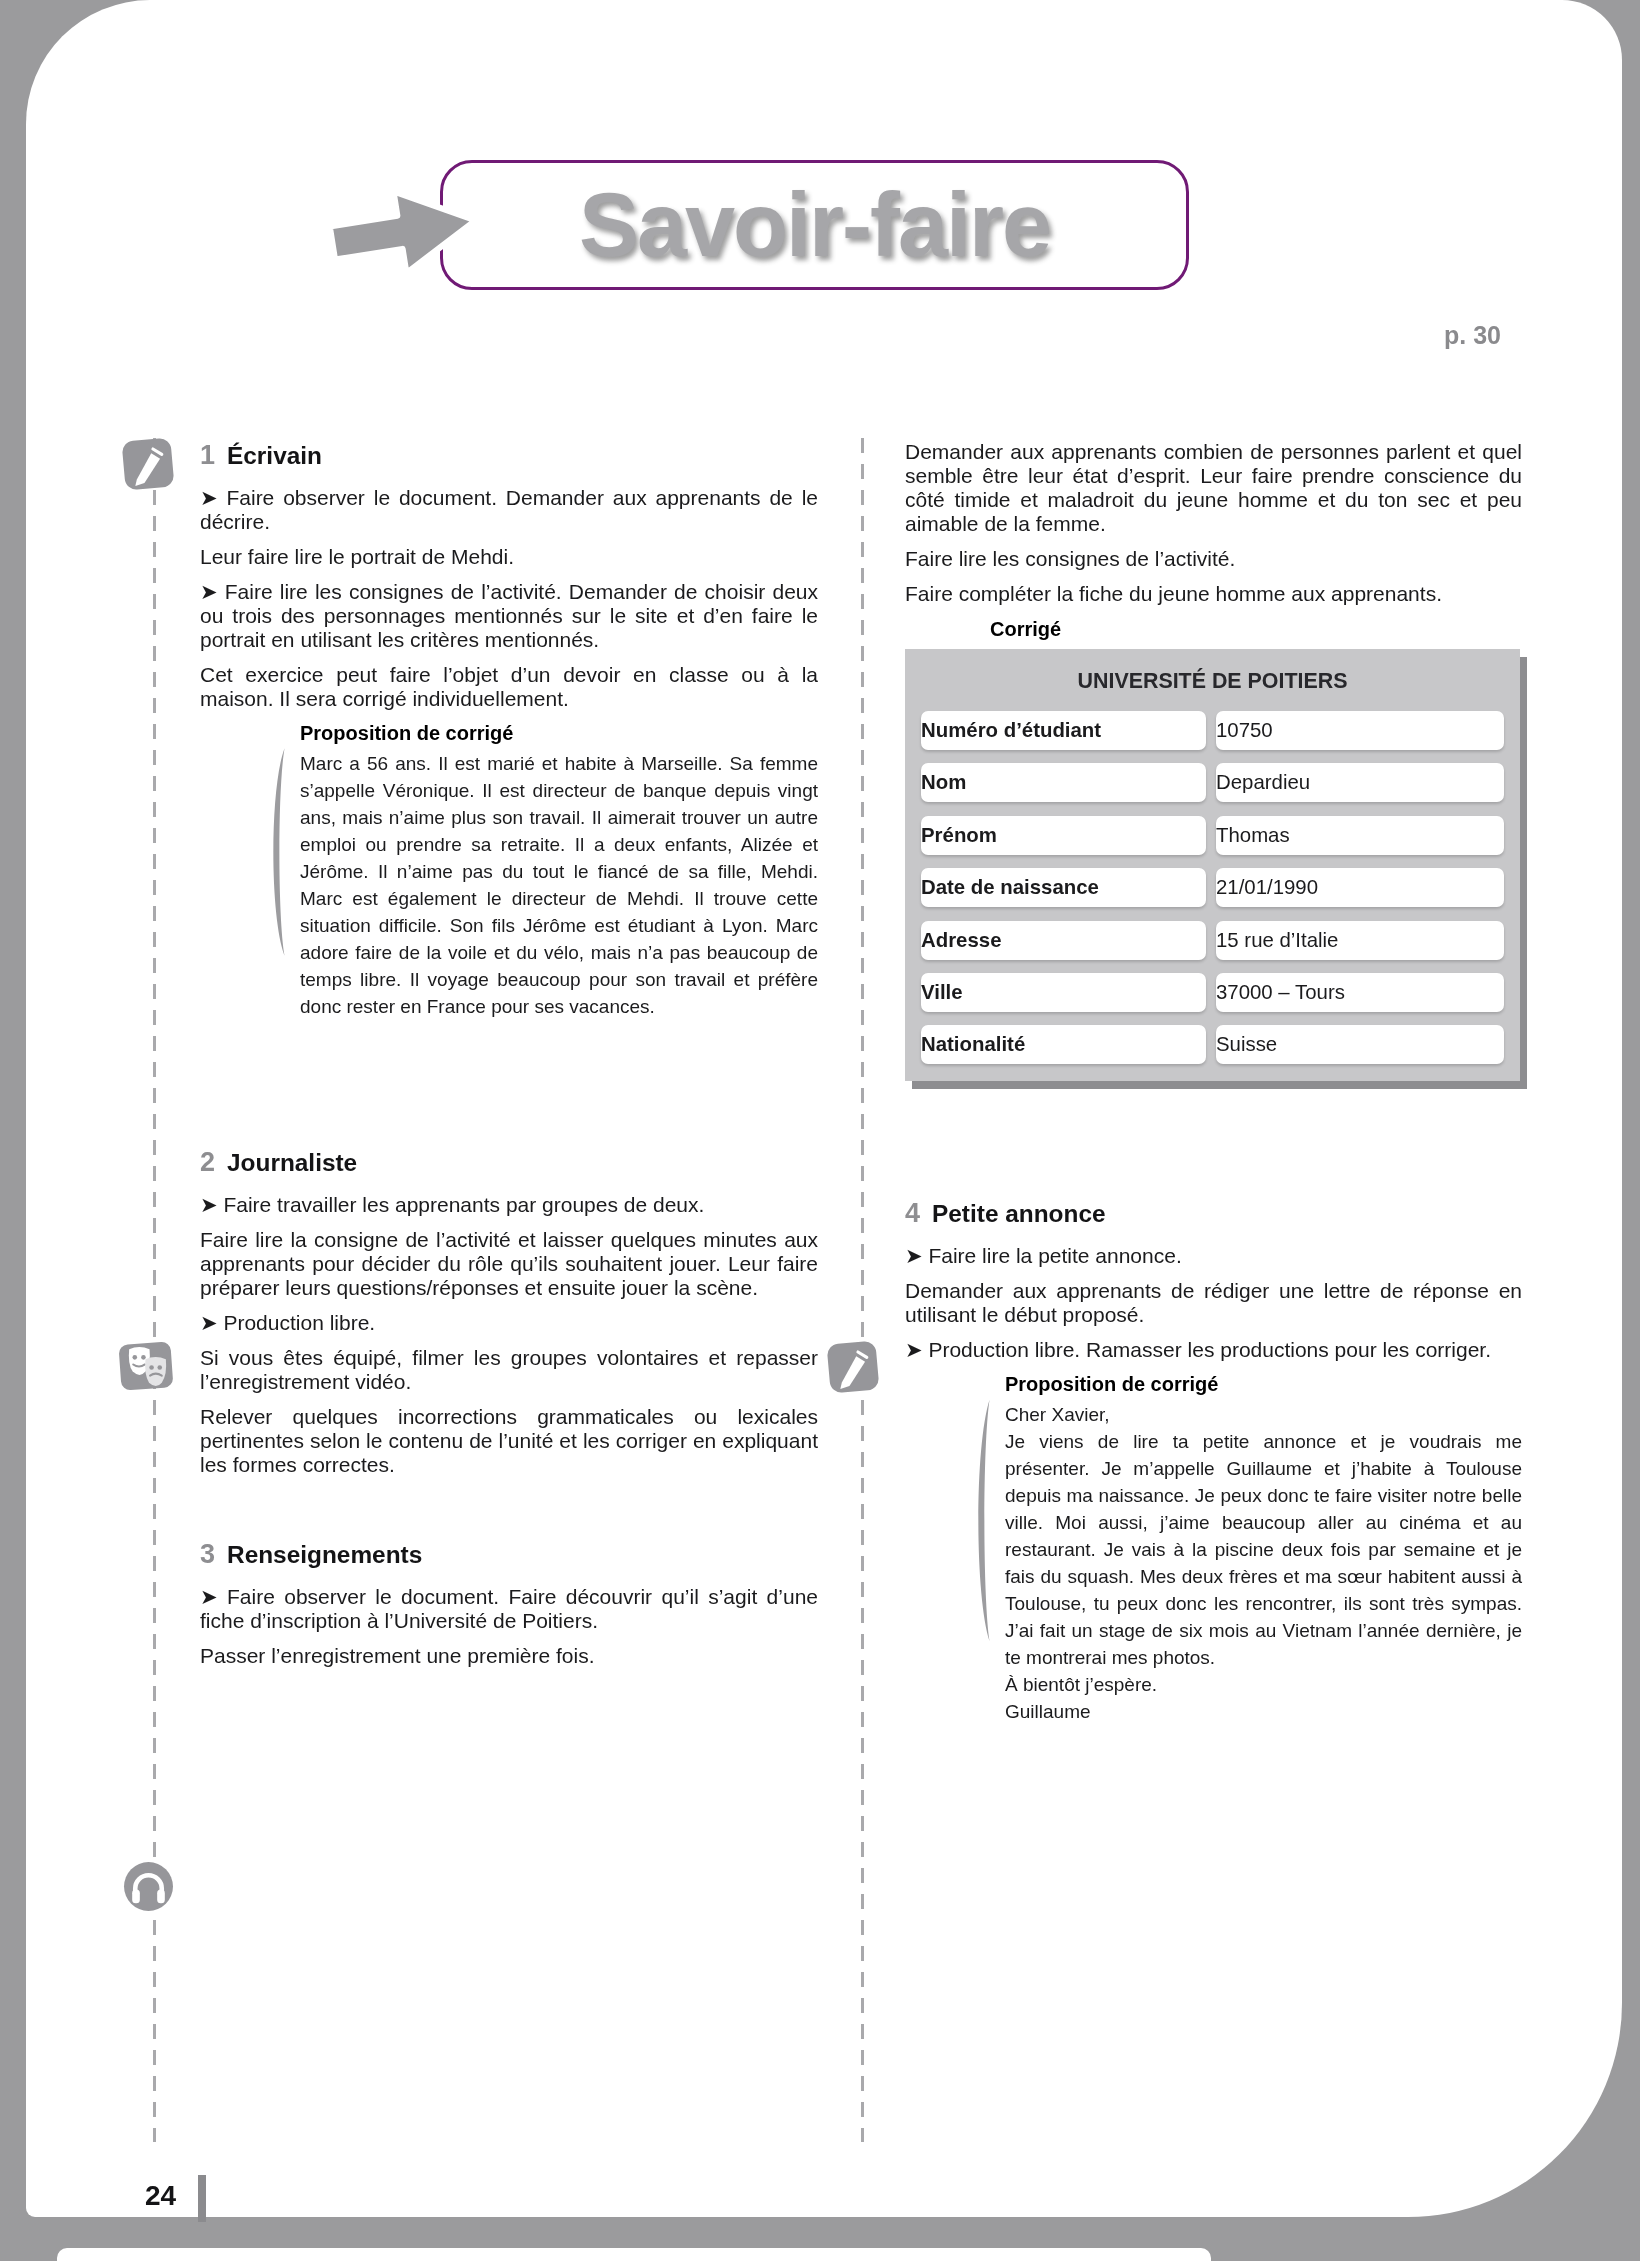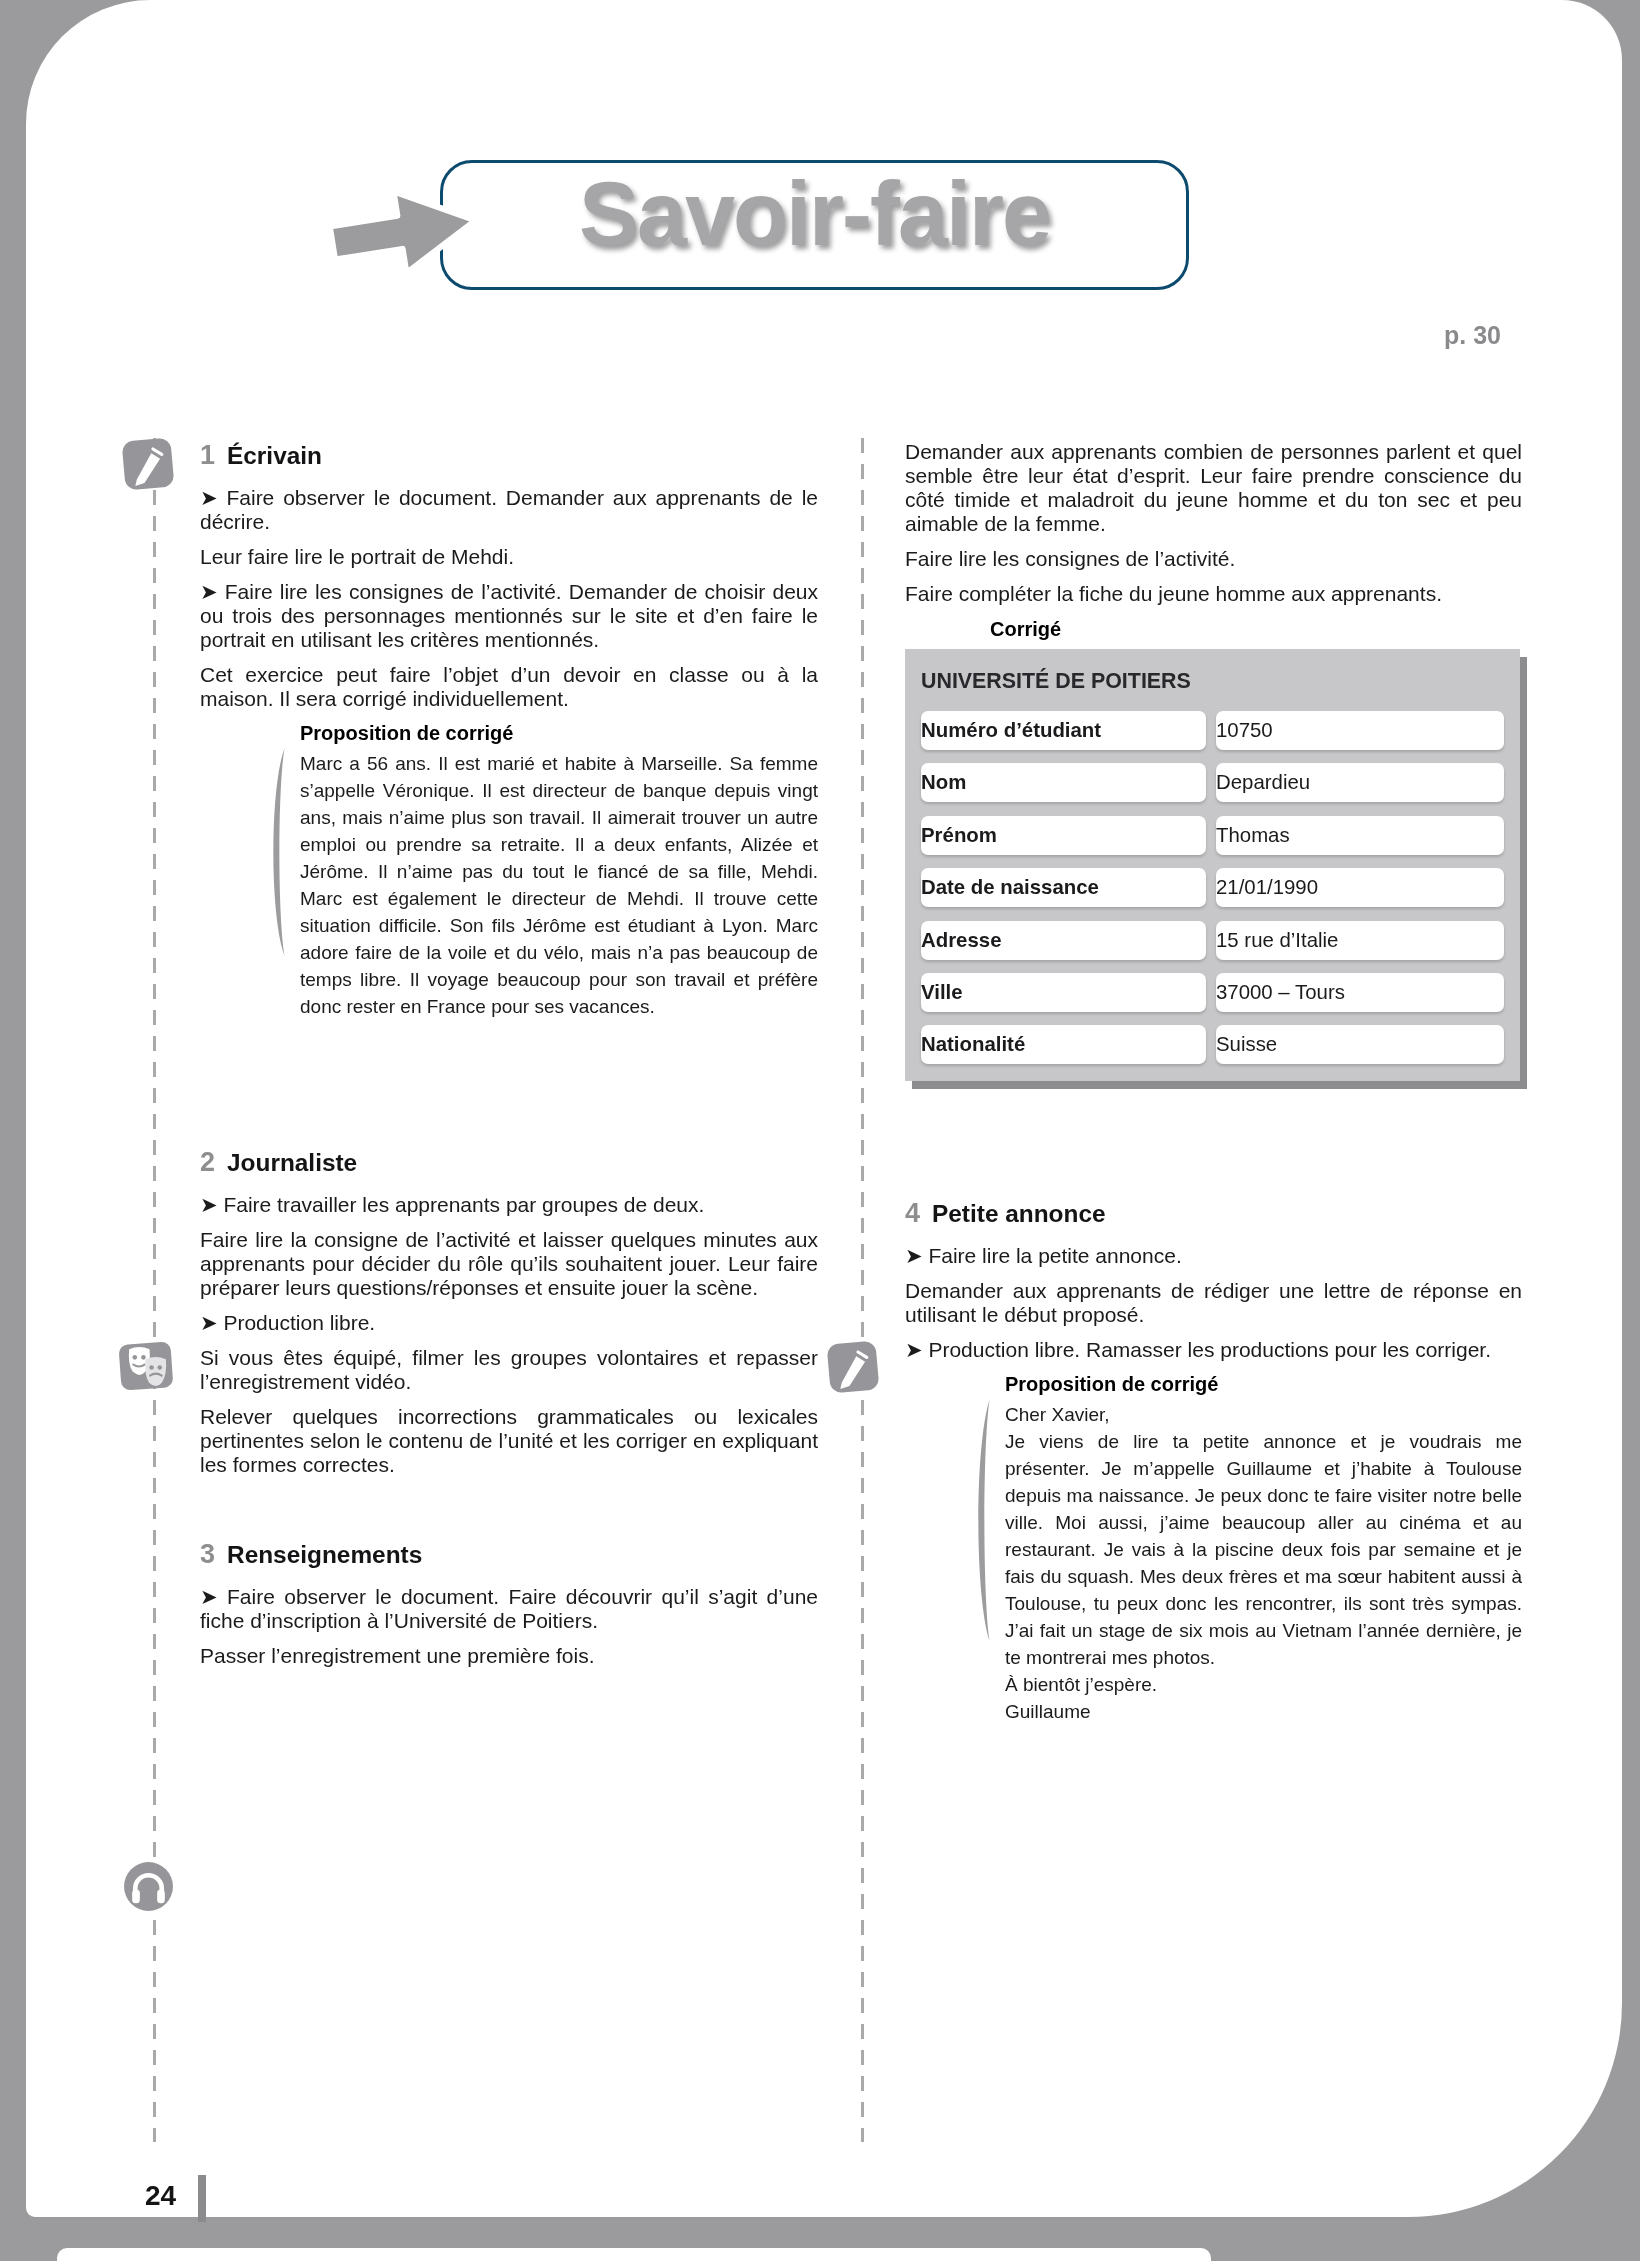--- a/index.html
+++ b/index.html
@@ -9,22 +9,22 @@
 
   .page {
     position:absolute; left:26px; top:0; right:18px; bottom:44px;
     background:#ffffff;
     border-radius:124px 60px 214px 9px;
   }
 
   
   .hdr-box {
     position:absolute; left:440px; top:160px; width:749px; height:130px;
-    border:3px solid #0c4a6e; border-radius:32px; background:#fff;
-    display:flex; align-items:flex-start; justify-content:center; z-index:1;
+    border:3px solid #701a75; border-radius:32px; background:#fff;
+    display:flex; align-items:center; justify-content:center; z-index:1;
   }
   .hdr-title {
     font-size:90px; font-weight:bold; color:#a6a6a9; letter-spacing:-2px;
     text-shadow:3px 4px 5px rgba(40,40,40,.45), -1px -1px 0 #ffffff;
     white-space:nowrap;
   }
   .hdr-arrow { position:absolute; left:328px; top:183px; width:154px; height:97px; transform:rotate(-9deg); z-index:2; }
   .page-ref { position:absolute; top:321px; right:139px; font-size:25px; font-weight:bold; color:#8a8a8d; }
 
   
@@ -63,21 +63,21 @@
   .corrige-label { font-size:20px; font-weight:bold; color:#000000; margin-bottom:5px; }
   .corrige-label.standalone { margin:12px 0 0 85px; }
   .corrige-text { font-size:19px; line-height:27px; text-align:justify; hyphens:auto; color:#1b1b1d; }
   .letter-line { font-size:19px; line-height:27px; color:#1b1b1d; }
 
   
   .form-card {
     margin-top:8px; width:615px; background:#c7c7c9;
     box-shadow:7px 8px 0 #8d8d90; padding:13px 16px 17px;
   }
-  .form-title { text-align:left; font-size:21.4px; font-weight:bold; color:#28282c; margin:7px 0 17px; }
+  .form-title { text-align:center; font-size:21.4px; font-weight:bold; color:#28282c; margin:7px 0 17px; }
   .form-row { display:flex; justify-content:space-between; margin-bottom:13.4px; }
   .form-row:last-child { margin-bottom:0; }
   .form-label, .form-value {
     background:#fff; border-radius:7px; padding:8px 0; font-size:20.4px;
     box-shadow:0 2px 3px rgba(0,0,0,.18); display:flex; align-items:center;
   }
   .form-label { font-weight:bold; flex:0 0 285px; color:#1b1b1d; }
   .form-value { flex:0 0 288px; color:#1b1b1d; }
 
   

